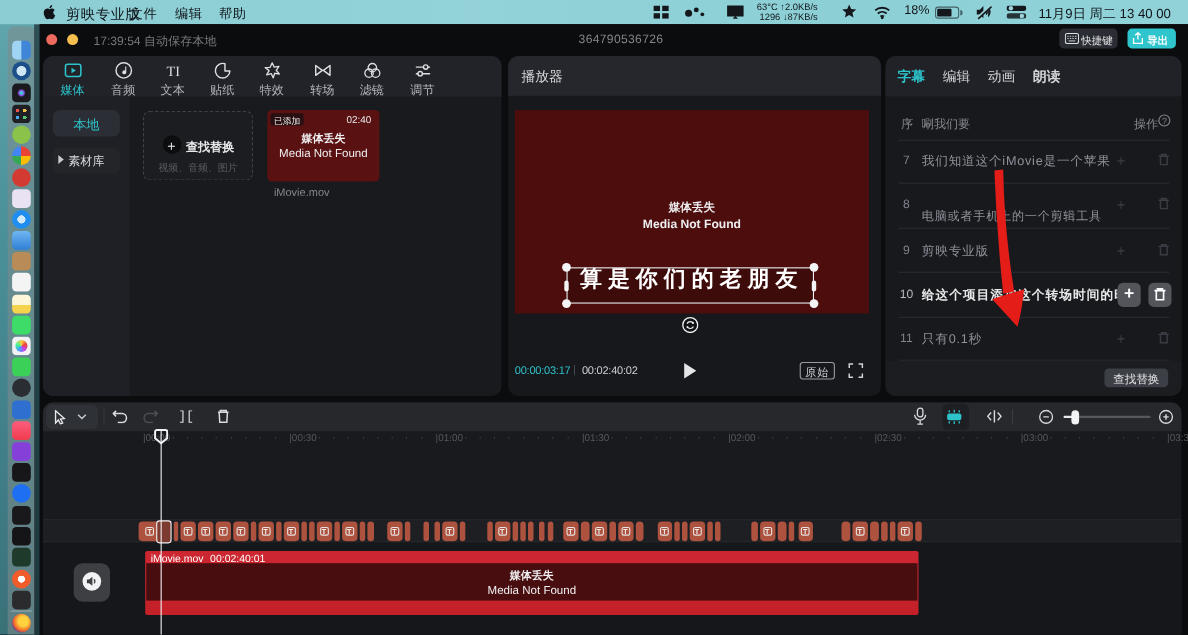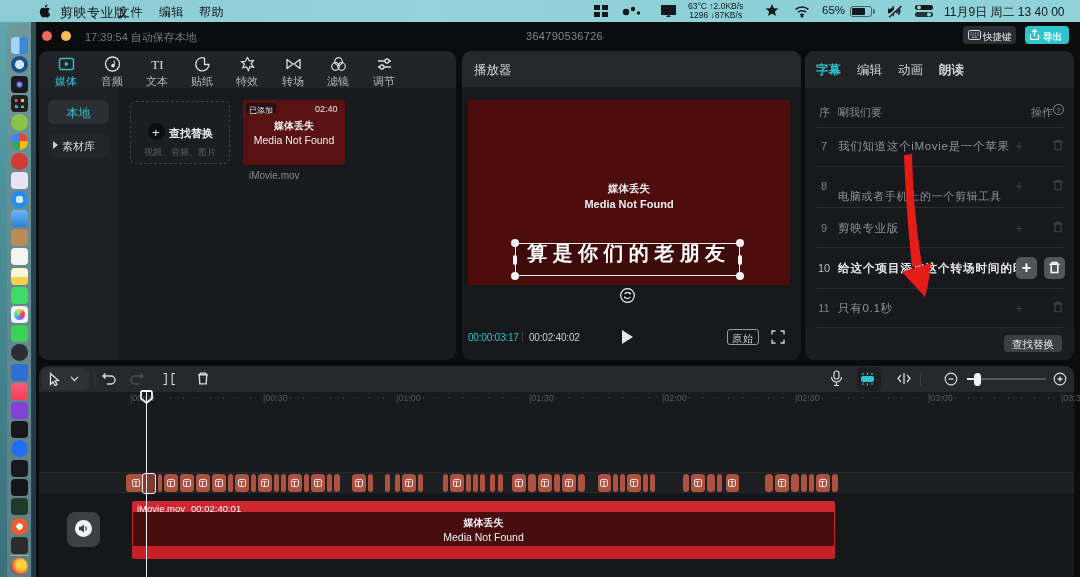--- a/index.html
+++ b/index.html
@@ -52,29 +52,29 @@
     <path fill="#14181c" d="M0 0h6v5H0zM8 0h6v5H8zM0 7h6v5H0zM8 7h6v5H8z"></path>
   </svg>
 <svg class="abs" style="left:622px;top:5px" width="20" height="12" viewBox="0 0 20 12">
     <circle cx="4" cy="7" r="3.2" fill="#14181c"></circle>
     <circle cx="11" cy="4" r="2.2" fill="#14181c"></circle>
     <circle cx="16.5" cy="8" r="1.7" fill="#14181c"></circle>
   </svg>
 <svg class="abs" style="left:660px;top:4px" width="17" height="14" viewBox="0 0 17 14">
     <path fill="#14181c" d="M1 1h15v10H9l2 2H6l2-2H1z"></path>
   </svg>
-<div class="abs" style="left:688px;top:2px;font-size:8.5px;line-height:9px;color:#13181c;text-align:center">63°C ↑2.0KB/s<br>1296 ↓87KB/s</div>
+<div class="abs" style="left:688px;top:2px;font-size:8.5px;line-height:9px;color:#13181c;text-align:right">63°C ↑2.0KB/s<br>1296 ↓87KB/s</div>
 <svg class="abs" style="left:765px;top:4px" width="14" height="13" viewBox="0 0 14 13">
     <path fill="#14181c" d="M7 0l1.8 4.2 4.6.4-3.5 3 1 4.4L7 9.6 3.1 12l1-4.4-3.5-3 4.6-.4z"></path>
   </svg>
 <svg class="abs" style="left:794px;top:5px" width="16" height="13" viewBox="0 0 16 13">
     <path fill="none" stroke="#14181c" stroke-width="1.7" d="M1.6 4.4a9.8 9.8 0 0 1 12.8 0M4 7.2a6.2 6.2 0 0 1 8 0M6.4 10a2.8 2.8 0 0 1 3.2 0"></path>
     <circle cx="8" cy="11.2" r="1.3" fill="#14181c"></circle>
   </svg>
-<div class="abs" style="left:822px;top:4px;font-size:11.5px;color:#14181c">65%</div>
+<div class="abs" style="left:822px;top:4px;font-size:11.5px;color:#14181c">18%</div>
 <div class="abs" style="left:850px;top:5.5px;width:22px;height:11px;border:1px solid rgba(20,24,28,0.6);border-radius:3px"></div>
 <div class="abs" style="left:852px;top:7.5px;width:13px;height:7px;background:#14181c;border-radius:1px"></div>
 <div class="abs" style="left:873px;top:8.5px;width:2px;height:5px;background:rgba(20,24,28,0.6);border-radius:0 2px 2px 0"></div>
 <svg class="abs" style="left:886px;top:4px" width="17" height="14" viewBox="0 0 17 14">
     <path fill="#14181c" d="M8 1.5 4.8 4.8H2v4.4h2.8L8 12.5zM10.5 4.5a4 4 0 0 1 0 5M12.3 2.8a6.6 6.6 0 0 1 0 8.4"></path>
     <path fill="none" stroke="#14181c" stroke-width="1.1" d="M10.5 4.7a3.6 3.6 0 0 1 0 4.6M12.4 3a6.4 6.4 0 0 1 0 8"></path>
     <path stroke="#9ad4da" stroke-width="2.6" d="M2.2 12.8 14.8 1.2"></path>
     <path stroke="#14181c" stroke-width="1.4" d="M3.2 13.2 15.4 2"></path>
   </svg>
 <svg class="abs" style="left:915px;top:5px" width="18" height="12" viewBox="0 0 18 12">

